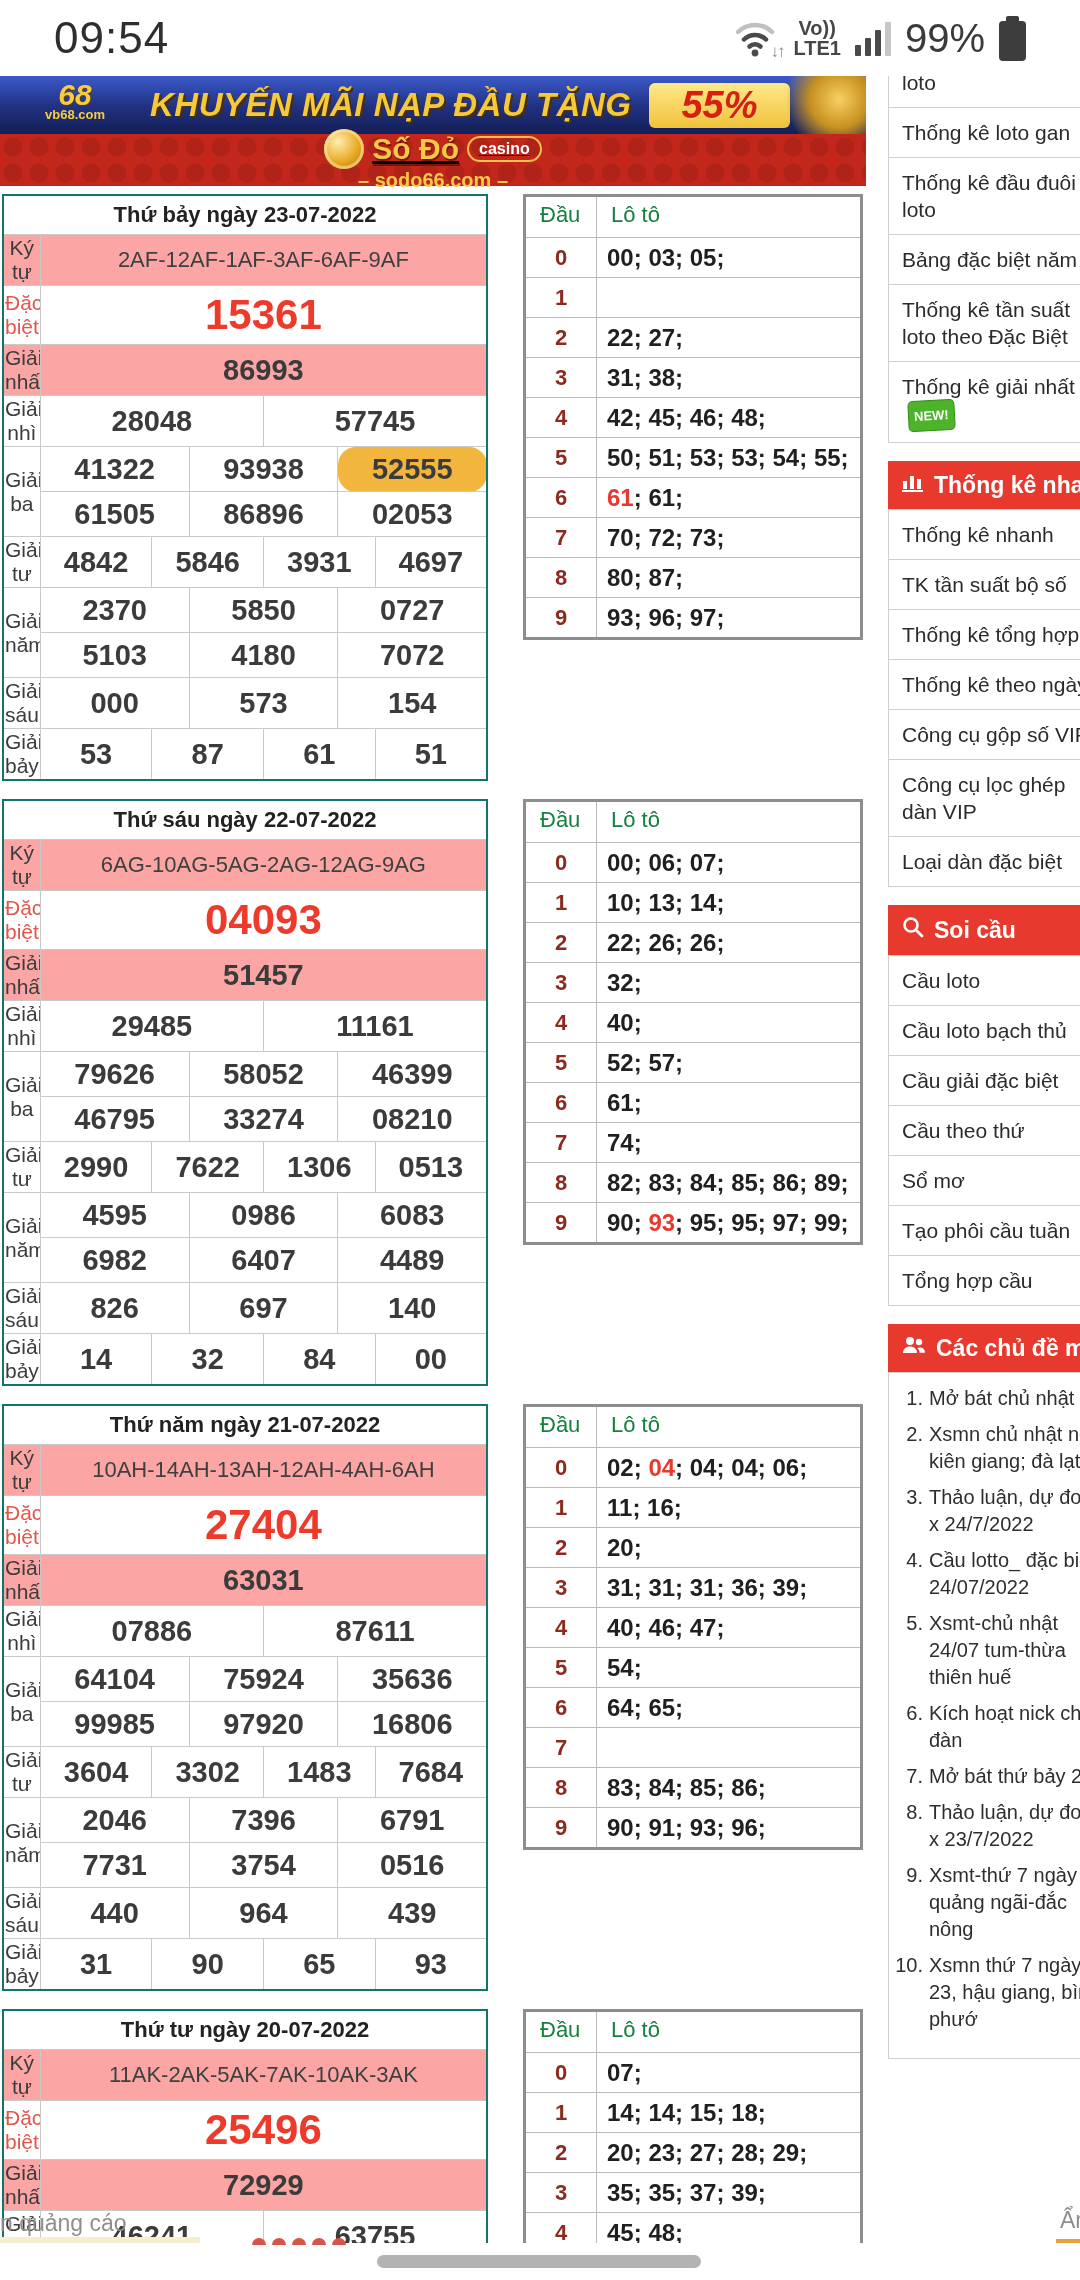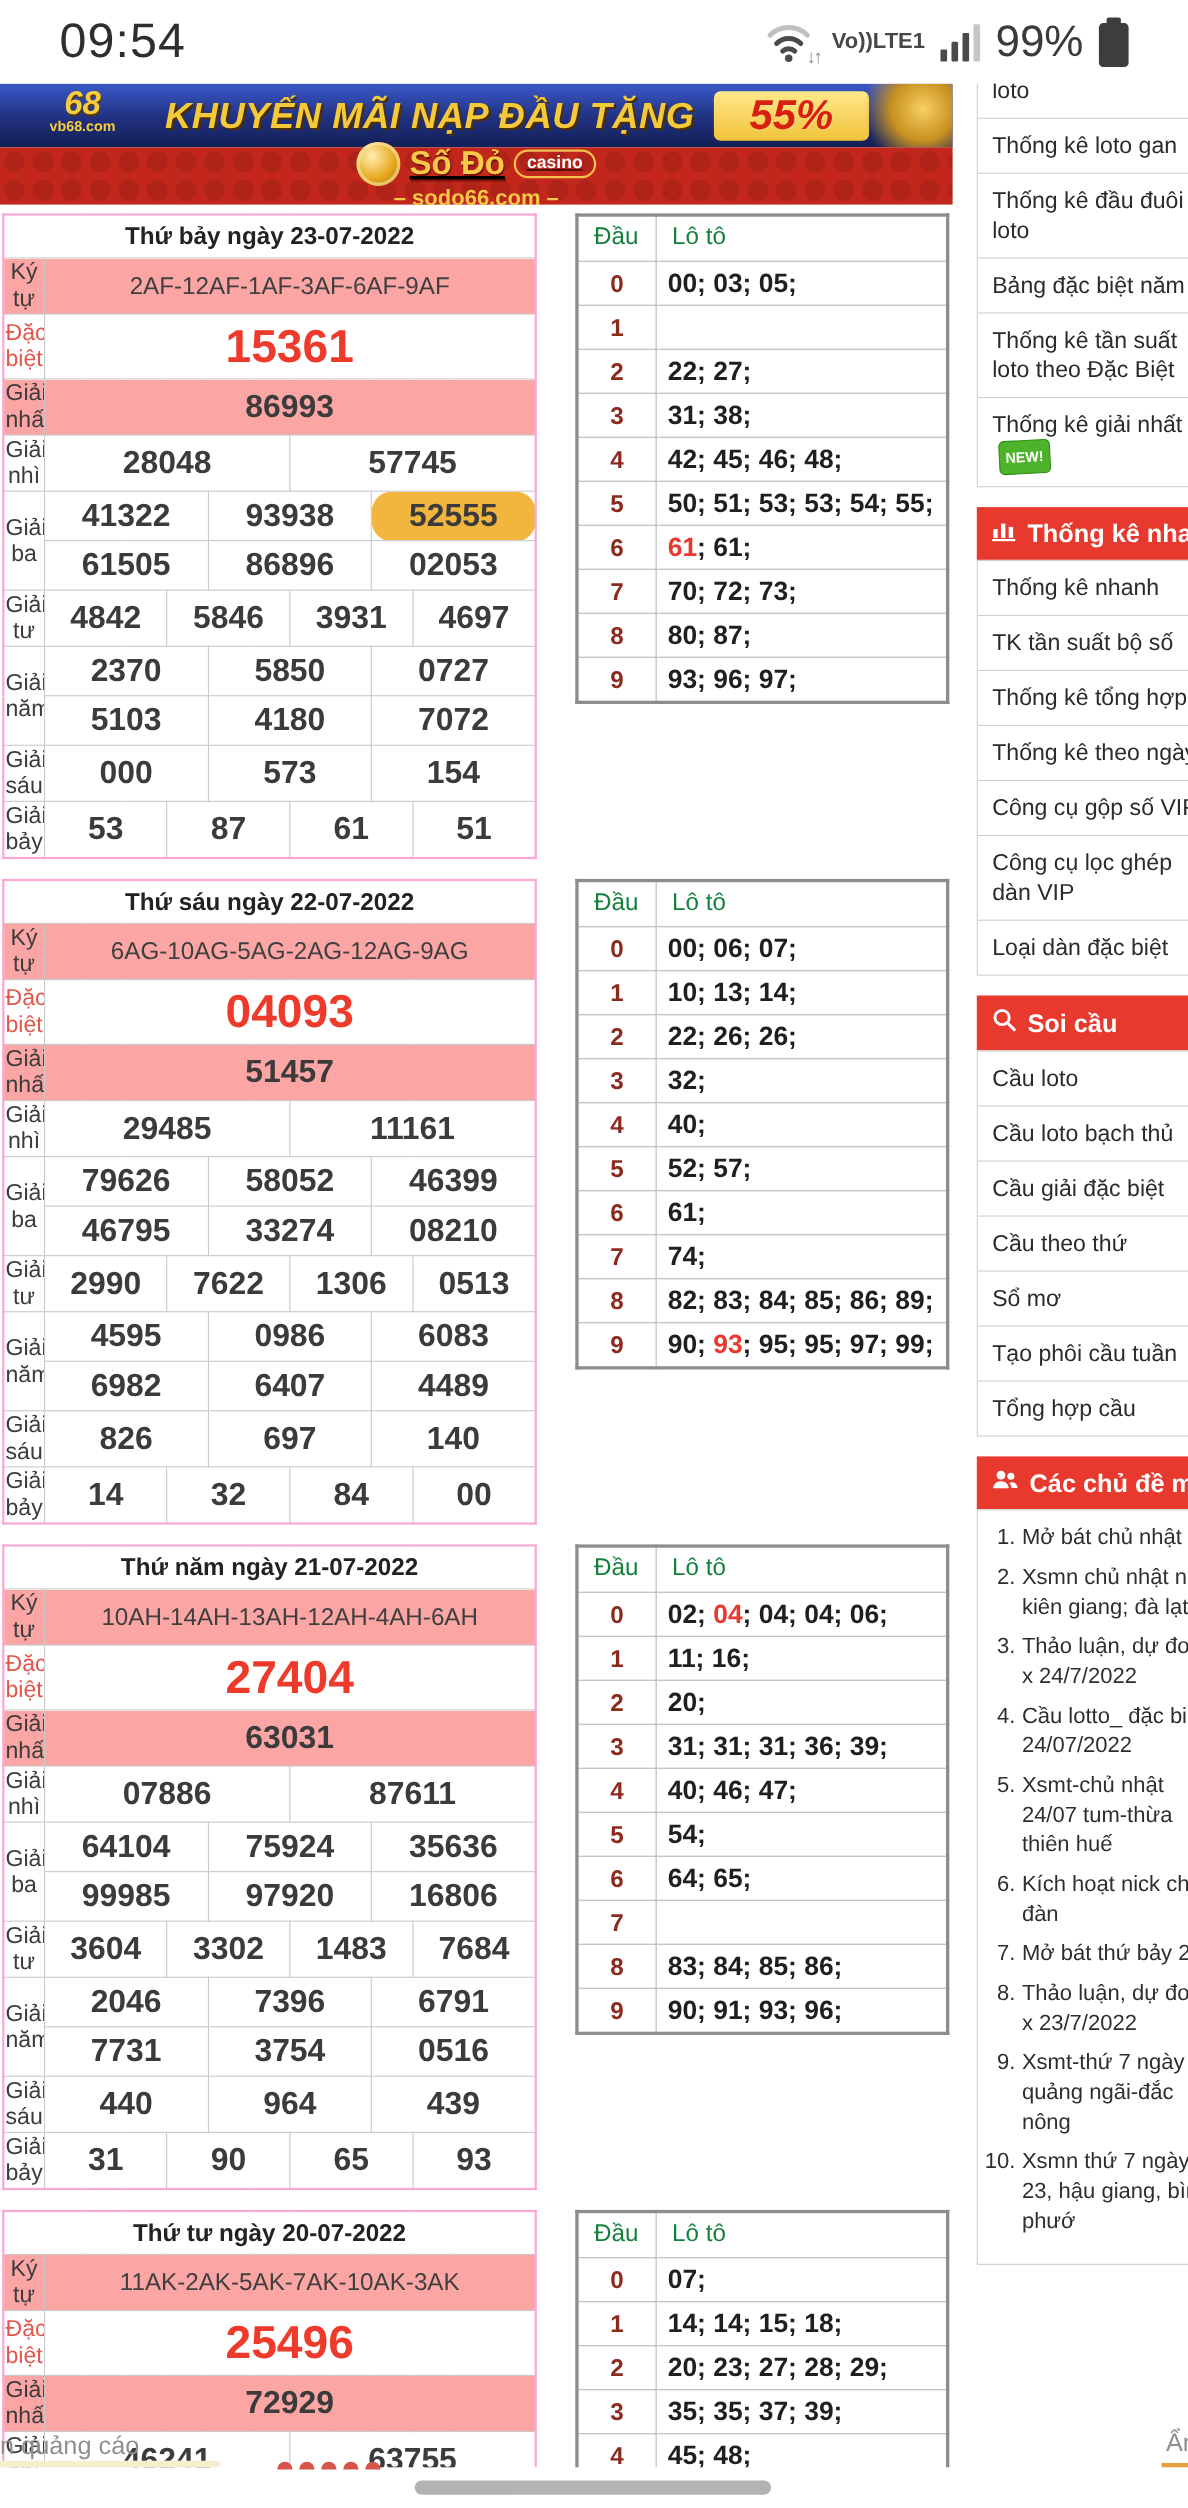--- a/index.html
+++ b/index.html
@@ -6,21 +6,21 @@
   .page{position:relative;width:1080px;height:2280px;overflow:hidden;background:#fff;
         font-family:"Liberation Sans","DejaVu Sans",sans-serif;}
 
   
   .status{position:absolute;top:0;left:0;width:1080px;height:76px;background:#fff;z-index:10;
           display:flex;align-items:center;justify-content:space-between;padding:0 54px;box-sizing:border-box;}
   .time{font-size:44px;color:#2e2e2e;letter-spacing:1px;}
   .stat-right{display:flex;align-items:center;gap:14px;}
   .wifi-wrap{position:relative;width:48px;height:44px;}
   .wifi-arrows{position:absolute;right:-4px;bottom:-2px;font-size:17px;color:#8a8a8a;letter-spacing:-2px;}
-  .volte{display:flex;flex-direction:row;align-items:center;line-height:20px;color:#474747;
+  .volte{display:flex;flex-direction:column;align-items:center;line-height:20px;color:#474747;
          font-size:20px;font-weight:700;}
   .bars{display:flex;align-items:flex-end;gap:4px;height:36px;}
   .bars i{display:block;width:6px;border-radius:1px;background:#4a4a4a;}
   .bars i.b1{height:11px}.bars i.b2{height:18px}.bars i.b3{height:26px}
   .bars i.b4{height:34px;background:#c6c6c6}
   .batt-pct{font-size:40px;color:#3a3a3a;}
   .battery{position:relative;width:27px;height:40px;background:#3d3d3d;border-radius:4px;margin-top:5px;}
   .battery:before{content:"";position:absolute;top:-5px;left:7px;width:13px;height:6px;background:#3d3d3d;
                   border-radius:2px 2px 0 0;}
 
@@ -51,21 +51,21 @@
       box-shadow:inset 0 0 0 3px rgba(255,240,180,.55);}
   .brand-name{font-size:30px;font-weight:700;color:#f7c948;text-shadow:1px 2px 0 #7a1207;}
   .casino-badge{border:2px solid #f2c14e;border-radius:14px;color:#fff;font-size:16px;font-weight:700;
                 padding:0 10px;line-height:22px;}
   .brand-domain{font-size:20px;font-weight:700;color:#f7c948;}
 
   
   .pairs{margin:8px 0 0 2px;}
   .pair{display:flex;gap:35px;margin-bottom:18px;align-items:flex-start;}
 
-  table.rt{border-collapse:collapse;table-layout:fixed;width:486px;background:#fff;border:2px solid #f9a8d4;}
+  table.rt{border-collapse:collapse;table-layout:fixed;width:486px;background:#fff;border:2px solid #0f766e;}
   .rt th,.rt td{border:1px solid #c9c9c9;overflow:hidden;}
   .rt td.ttl{height:36px;font-size:22px;font-weight:700;color:#222;text-align:center;}
   .rt th.lbl{font-weight:400;font-size:21px;color:#3c3c3c;text-align:center;}
   .rt th.lbl.redlbl{color:#e2574b;}
   .rt td.val{font-weight:700;font-size:29px;color:#3b3b3b;text-align:center;height:42px;}
   .rt tr.r-kytu td.val{font-weight:400;font-size:22px;color:#3f3f3f;height:36px;}
   .rt tr.r-dacbiet td.val{font-size:42px;color:#ee3a2a;height:56px;}
   .rt tr.r-giainhat td.val{height:40px;}
   .rt .shade{background:#fca5a5;margin-left:20px;}
   .rt td.val.hl{background:#f2b63e;border-radius:18px;}

